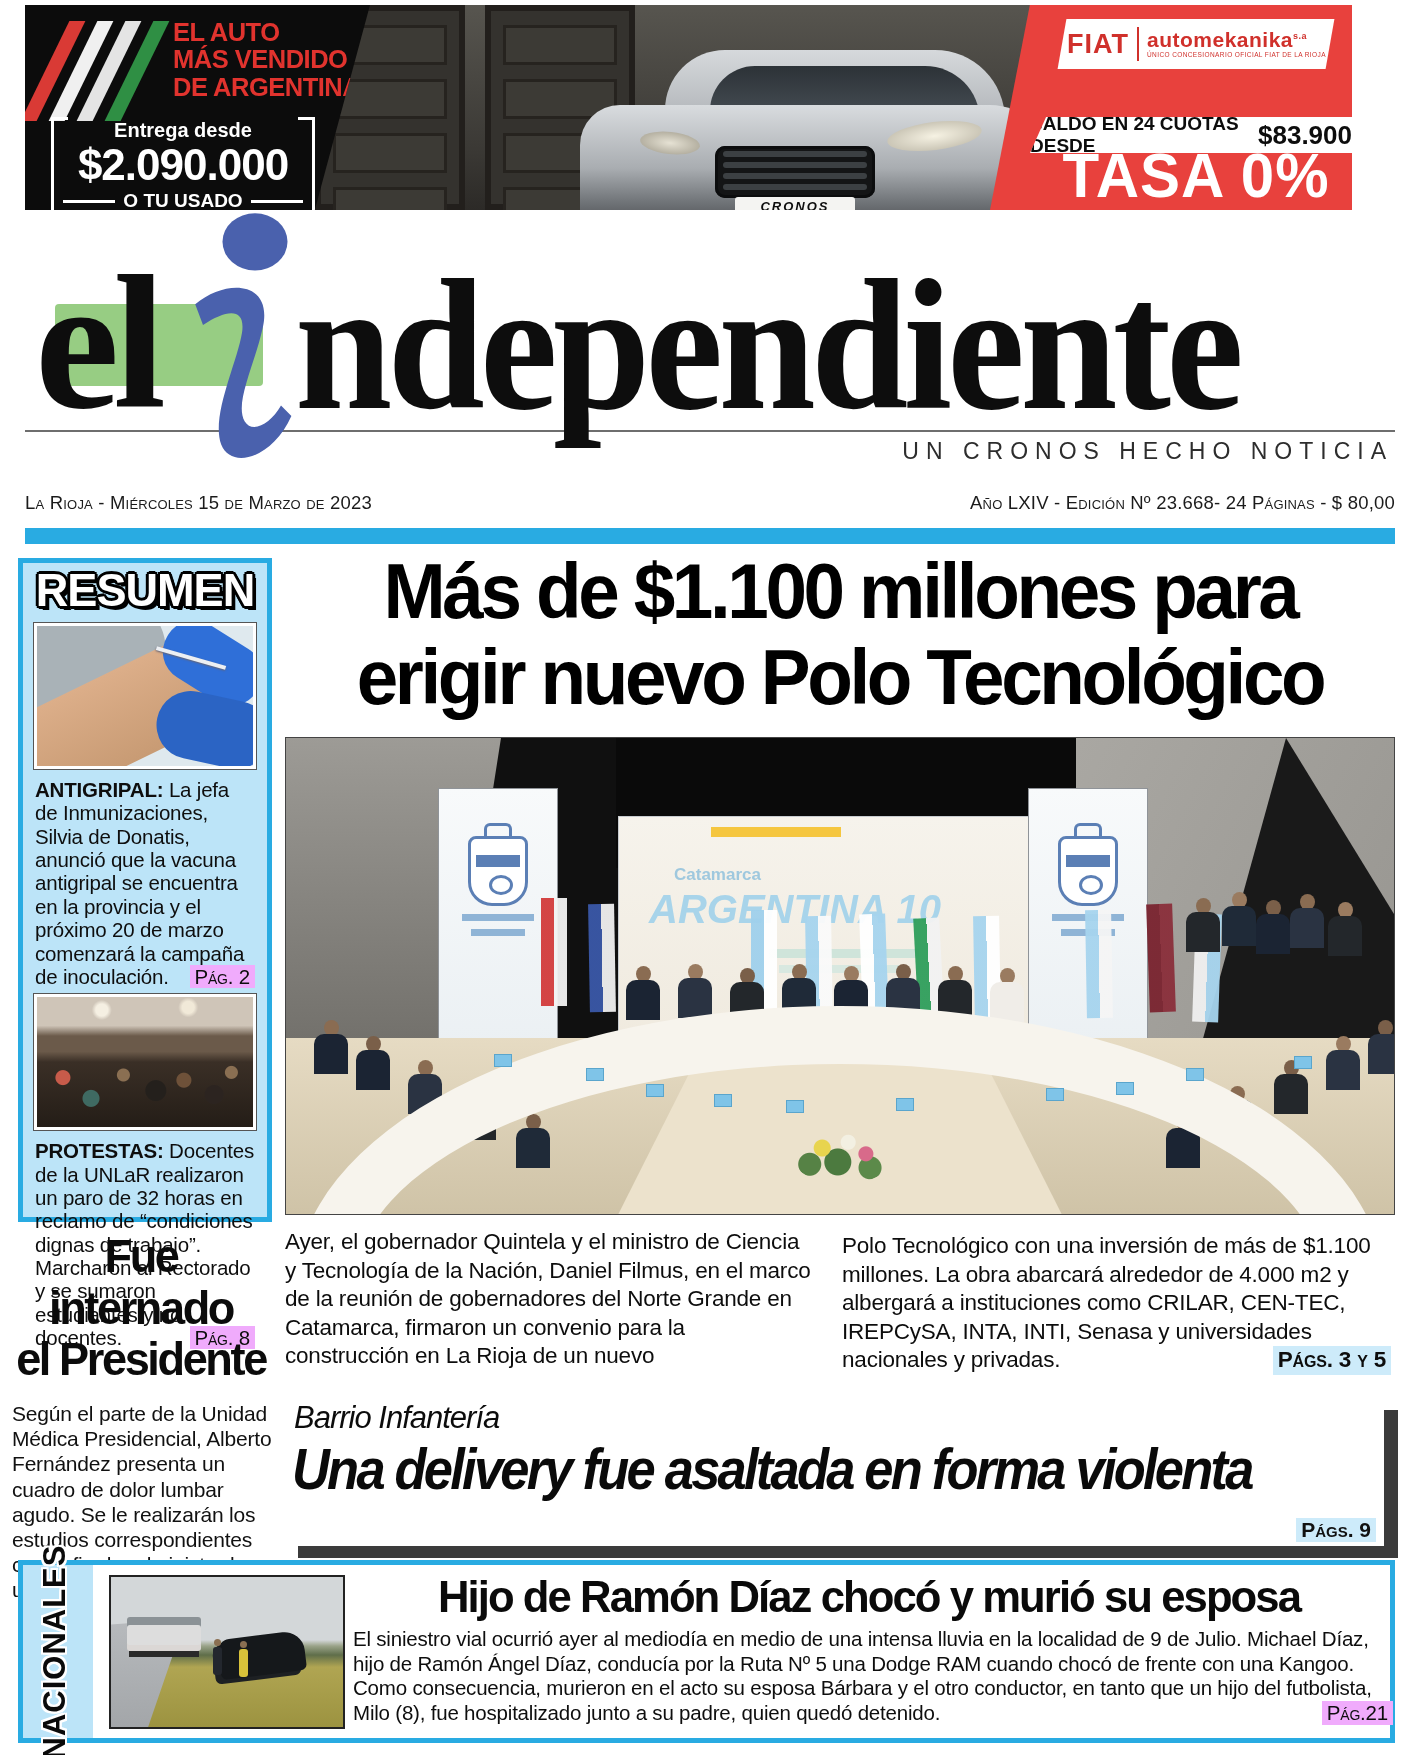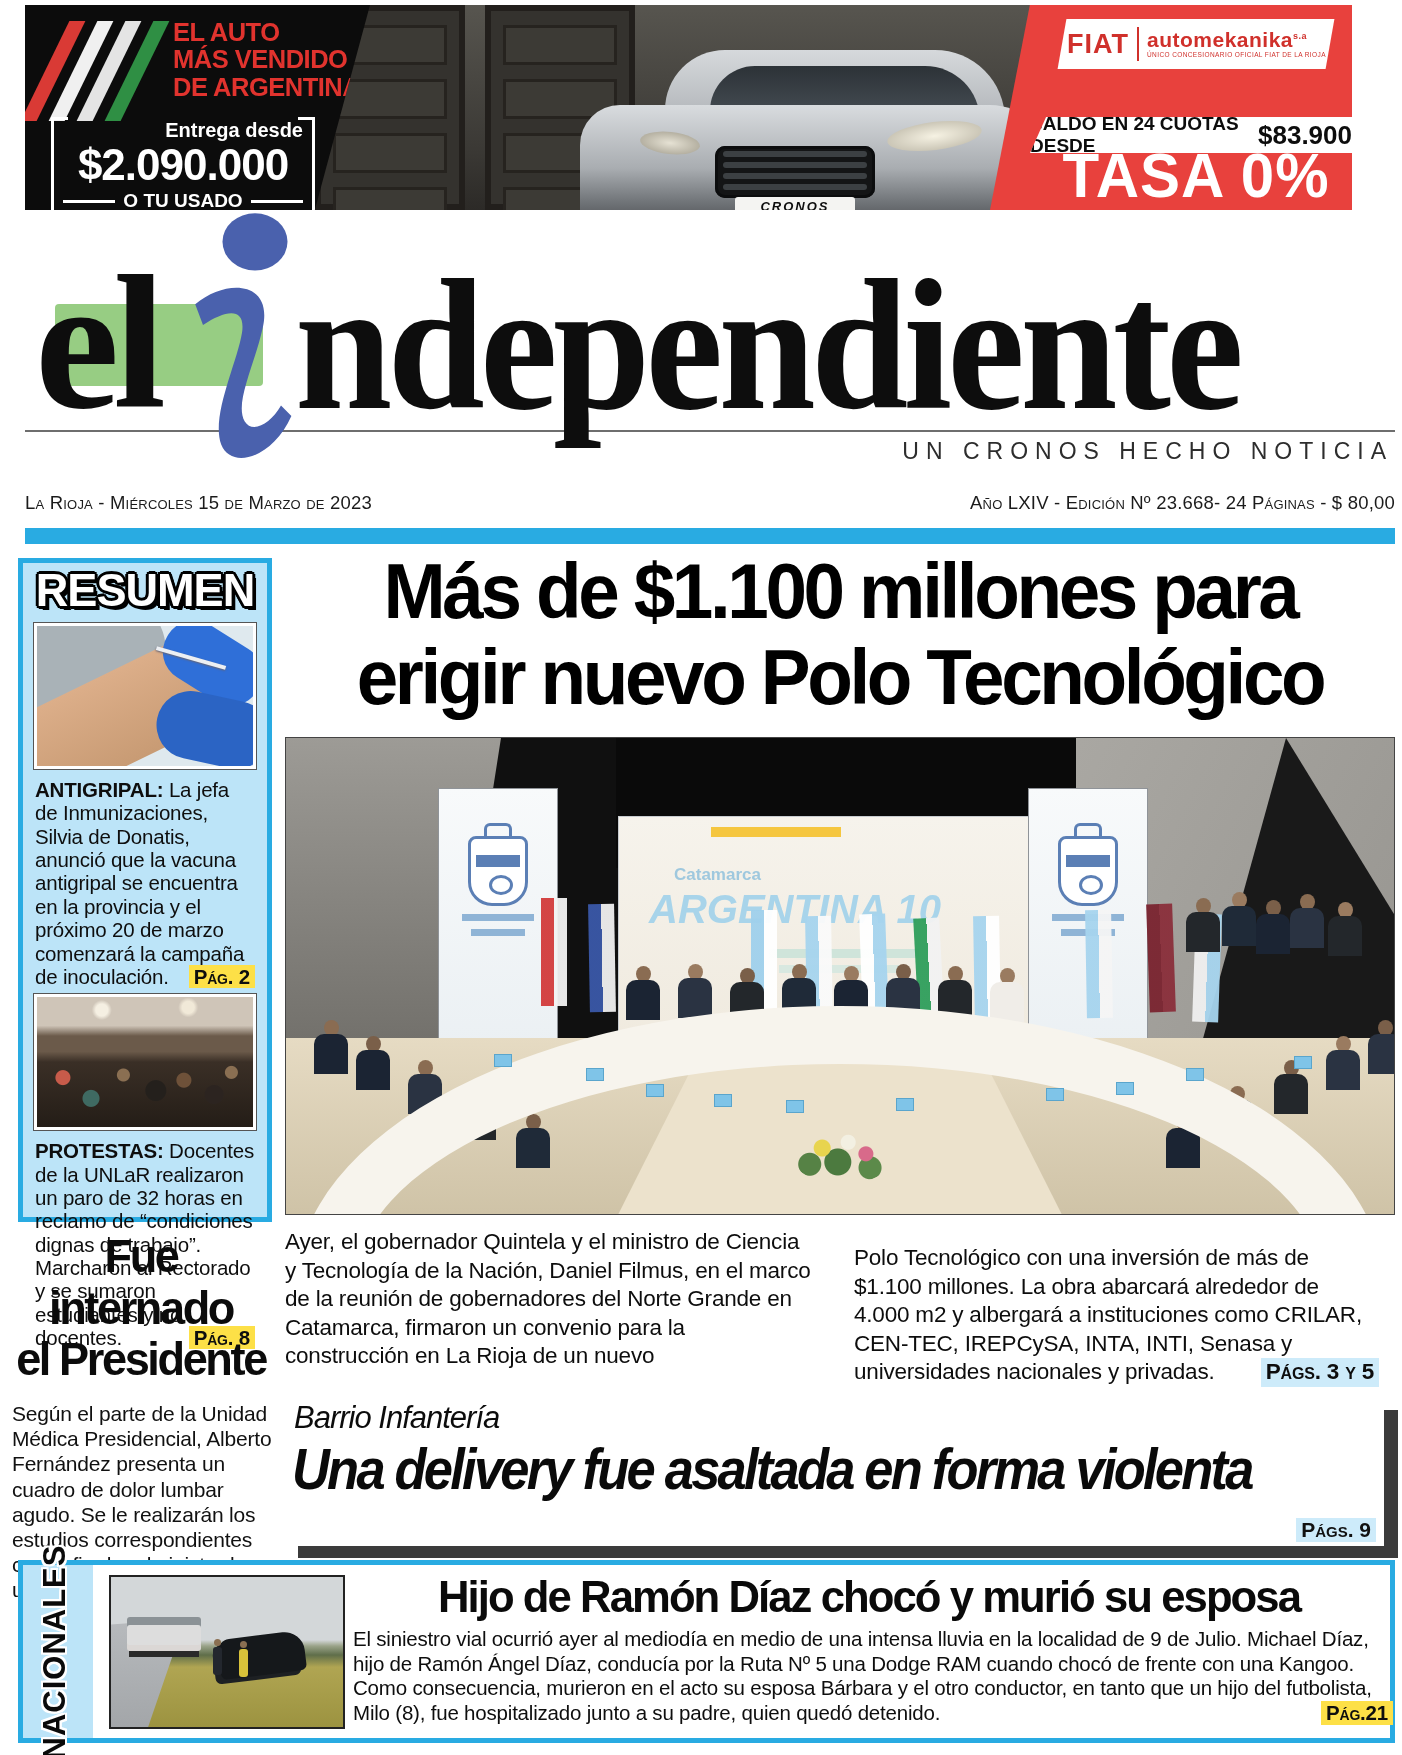--- a/index.html
+++ b/index.html
@@ -32,21 +32,21 @@
   .ad-left{position:absolute;left:0;top:0;width:345px;height:205px;background:#0c0c0c;
      clip-path:polygon(0 0,100% 0,84% 100%,0 100%);z-index:2;}
   .stripes{position:absolute;left:20px;top:16px;display:flex;gap:12px;height:100px;}
   .stripe{width:16px;height:100%;transform:skewX(-26deg);}
   .ad-head{position:absolute;left:148px;top:14px;font-weight:800;font-size:26px;line-height:1.05;
      letter-spacing:-0.5px;color:#e1332e;transform:scaleX(0.98);transform-origin:left;}
   .entrega{position:absolute;left:26px;top:112px;width:240px;padding:2px 12px 6px;text-align:center;color:#fff;}
   .entrega:before,.entrega:after{content:'';position:absolute;top:0;width:14px;height:100%;border:3px solid #fff;}
   .entrega:before{left:0;border-right:none;}
   .entrega:after{right:0;border-left:none;}
-  .entrega-label{font-size:20px;font-weight:600;text-align:right;}
+  .entrega-label{font-size:20px;font-weight:600;}
   .entrega-price{font-size:44px;font-weight:800;letter-spacing:-1px;line-height:1.05;}
   .usado{display:flex;align-items:center;gap:8px;font-size:19px;font-weight:700;margin-top:2px;}
   .usado:before,.usado:after{content:'';flex:1;height:3px;background:#fff;}
   .ad-right{position:absolute;left:965px;top:0;width:362px;height:205px;background:#e8413d;
      clip-path:polygon(11% 0,100% 0,100% 100%,0 100%);z-index:2;}
   .dealer-box{position:absolute;left:72px;top:14px;width:268px;height:50px;background:#fff;transform:skewX(-10deg);
      display:flex;align-items:center;justify-content:center;gap:8px;}
   .dealer-inner{transform:skewX(10deg);display:flex;align-items:center;gap:8px;}
   .fiat-txt{color:#d0302b;font-weight:900;font-size:27px;letter-spacing:1px;}
   .dealer-sep{width:2px;height:34px;background:#d0302b;}
@@ -99,21 +99,21 @@
      radial-gradient(circle at 25% 78%,#3f6a62 0 8px,transparent 9px),
      radial-gradient(circle at 40% 60%,#8a6f52 0 6px,transparent 7px),
      radial-gradient(circle at 55% 72%,#24201c 0 10px,transparent 11px),
      radial-gradient(circle at 68% 64%,#6e5139 0 7px,transparent 8px),
      radial-gradient(circle at 82% 75%,#2c2420 0 9px,transparent 10px),
      radial-gradient(circle at 90% 58%,#8a6f52 0 6px,transparent 7px),
      radial-gradient(circle at 30% 10%,#f5efe2 0 6px,transparent 10px),
      radial-gradient(circle at 70% 8%,#f1e9d8 0 6px,transparent 10px),
      linear-gradient(180deg,#cfc5b8 0 22%,#6b5a4a 30% 42%,#3a2f26 50%,#241d17 100%);}
   .res-caption{margin:9px 12px 0;font-size:20.5px;line-height:1.14;letter-spacing:-0.2px;color:#0e0e0e;}
-  .pg{float:right;background:#fde047;padding:0 5px;font-weight:700;font-variant:small-caps;}
+  .pg{float:right;background:#f0abfc;padding:0 5px;font-weight:400;font-variant:small-caps;}
 
   
   .pres{position:absolute;left:8px;top:1230px;width:266px;}
   .pres-h{text-align:center;font-size:47px;font-weight:800;letter-spacing:-2.5px;line-height:1.1;color:#0b0b0b;
      transform:scaleX(0.96);}
   .pres-body{margin:16px 2px 0 4px;font-size:21px;line-height:1.2;letter-spacing:-0.2px;}
 
   
   .main-h{position:absolute;left:285px;top:548px;width:1110px;text-align:center;color:#000;
      font-weight:800;font-size:77px;line-height:1.12;letter-spacing:-3.5px;}
@@ -465,21 +465,21 @@
         <div class="placard" style="left: 830px; top: 344px;"></div>
         <div class="placard" style="left: 900px; top: 330px;"></div>
         <div class="placard" style="left: 208px; top: 316px;"></div>
         <div class="placard" style="left: 1008px; top: 318px;"></div>
       </div>
     <div class="cp-flowers"></div>
   </div>
 
   <div class="cols">
     <p class="col-left" style="margin:0;">Ayer, el gobernador Quintela y el ministro de Ciencia y Tecnología de la Nación, Daniel Filmus, en el marco de la reunión de gobernadores del Norte Grande en Catamarca, firmaron un convenio para la construcción en La Rioja de un nuevo</p>
-    <p class="col-right" style="margin:16px;">
+    <p class="col-right" style="margin:4px;">
       <span>Polo Tecnológico con una inversión de más de $1.100 millones. La obra abarcará alrededor de 4.000 m2 y albergará a instituciones como CRILAR, CEN-TEC, IREPCySA, INTA, INTI, Senasa y universidades nacionales y privadas.</span>
       <span class="pg-inline">Págs. 3 y 5</span>
     </p>
   </div>
 
   <div class="delivery">
     <div class="del-kicker">Barrio Infantería</div>
     <div class="del-head">Una delivery fue asaltada en forma violenta</div>
     <div class="del-pg">Págs. 9</div>
   </div>

